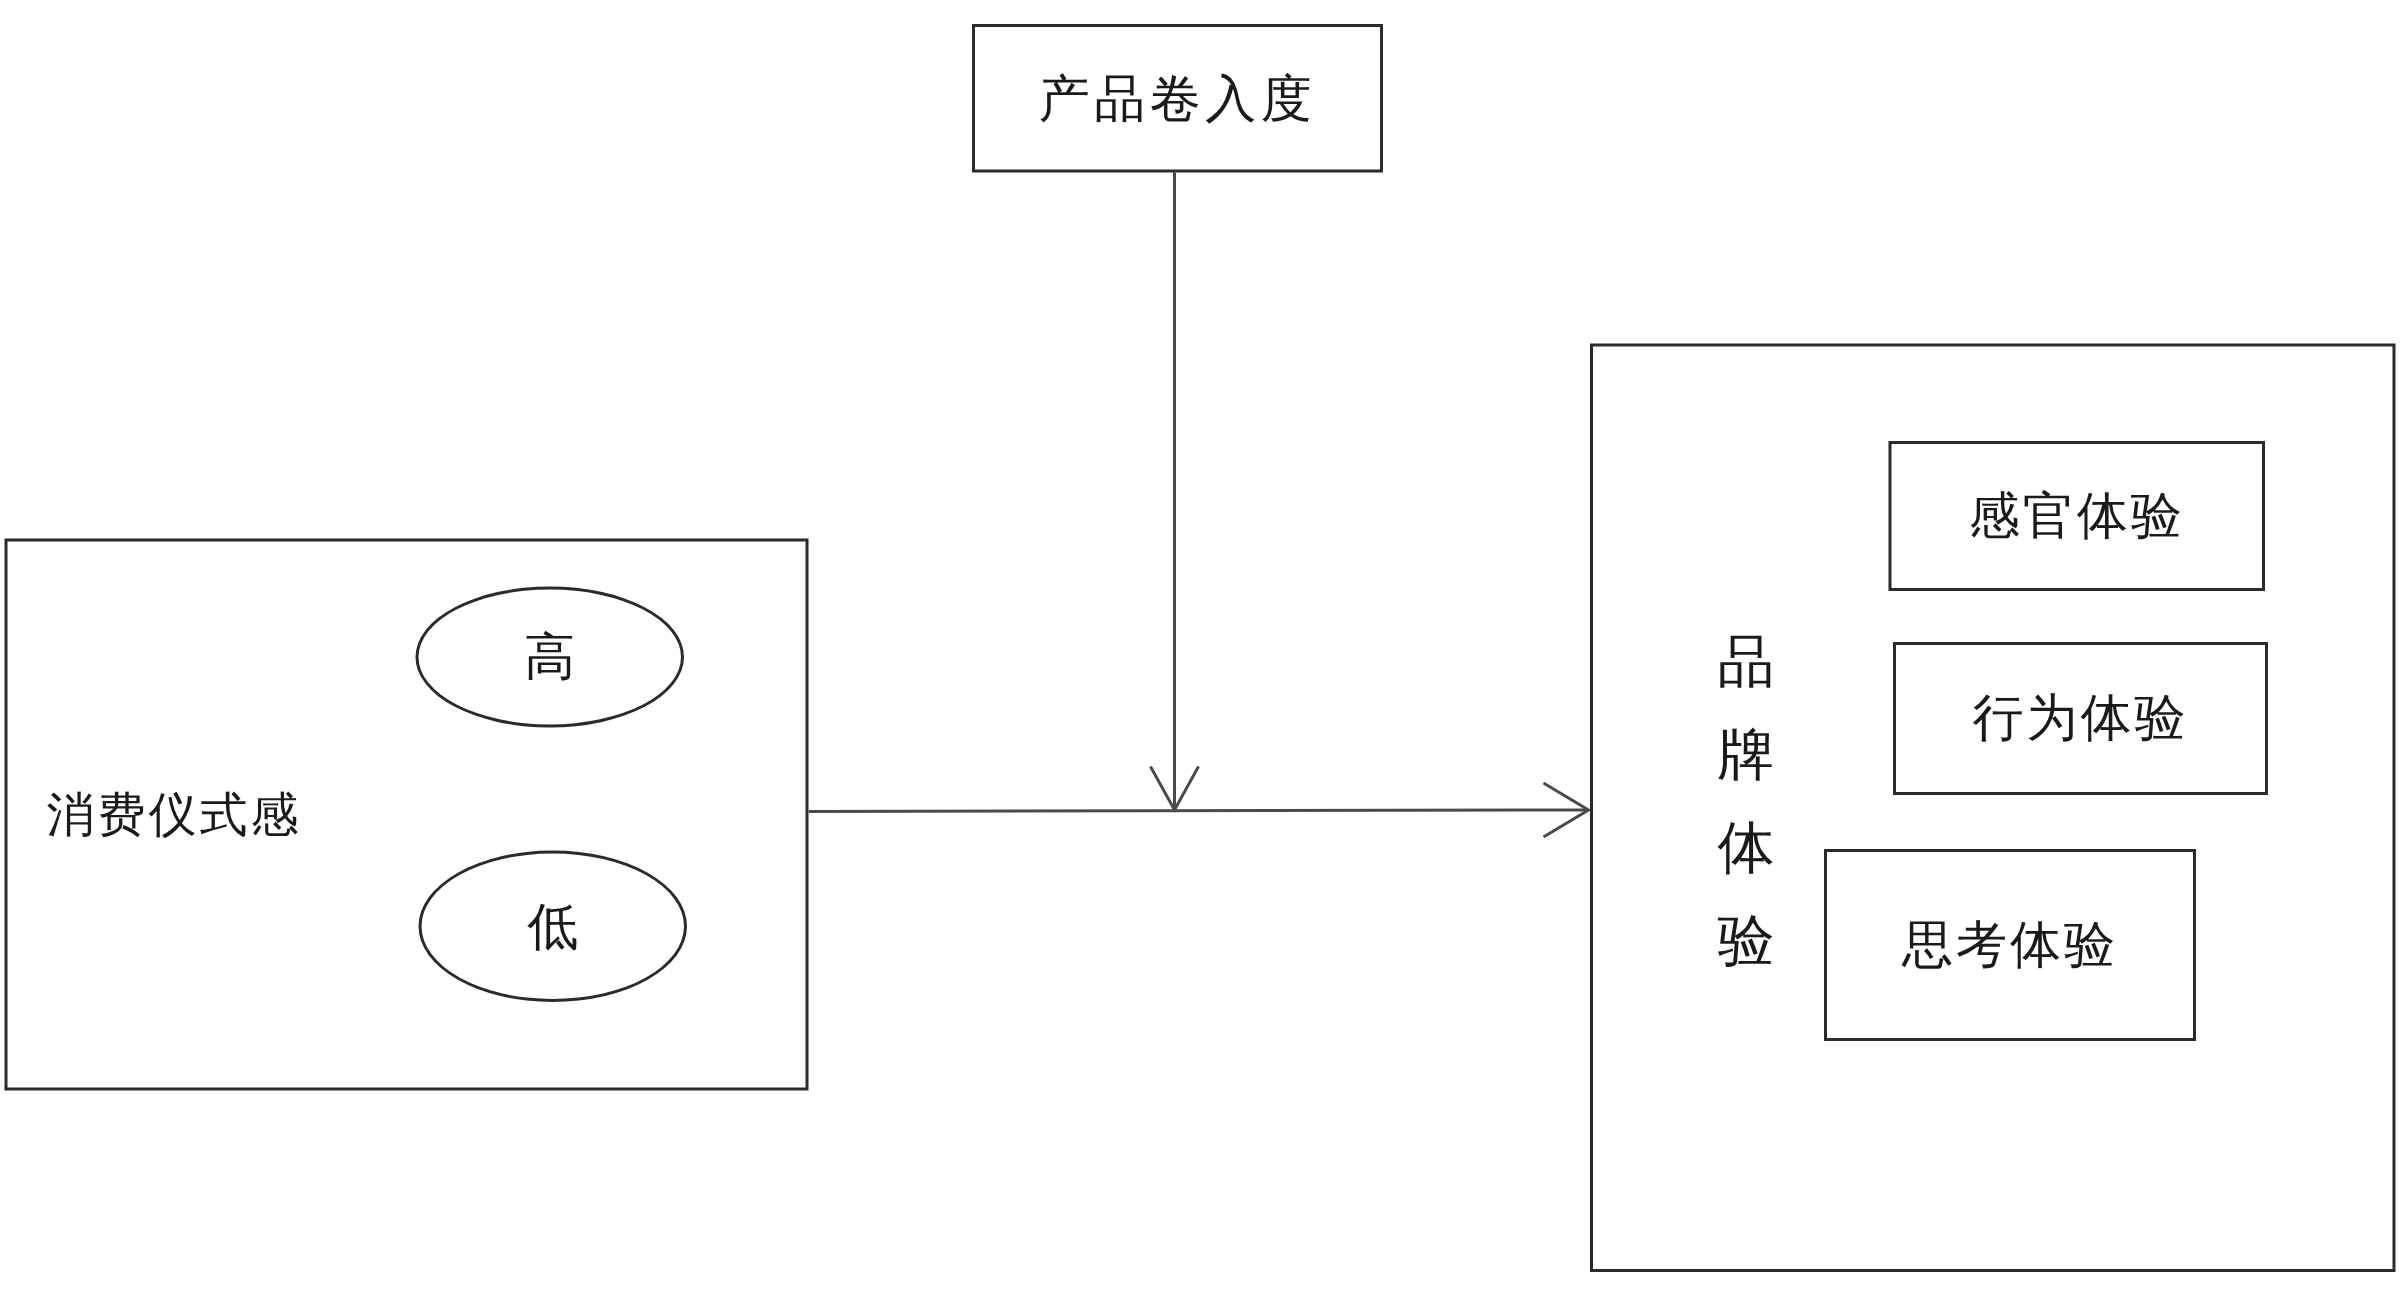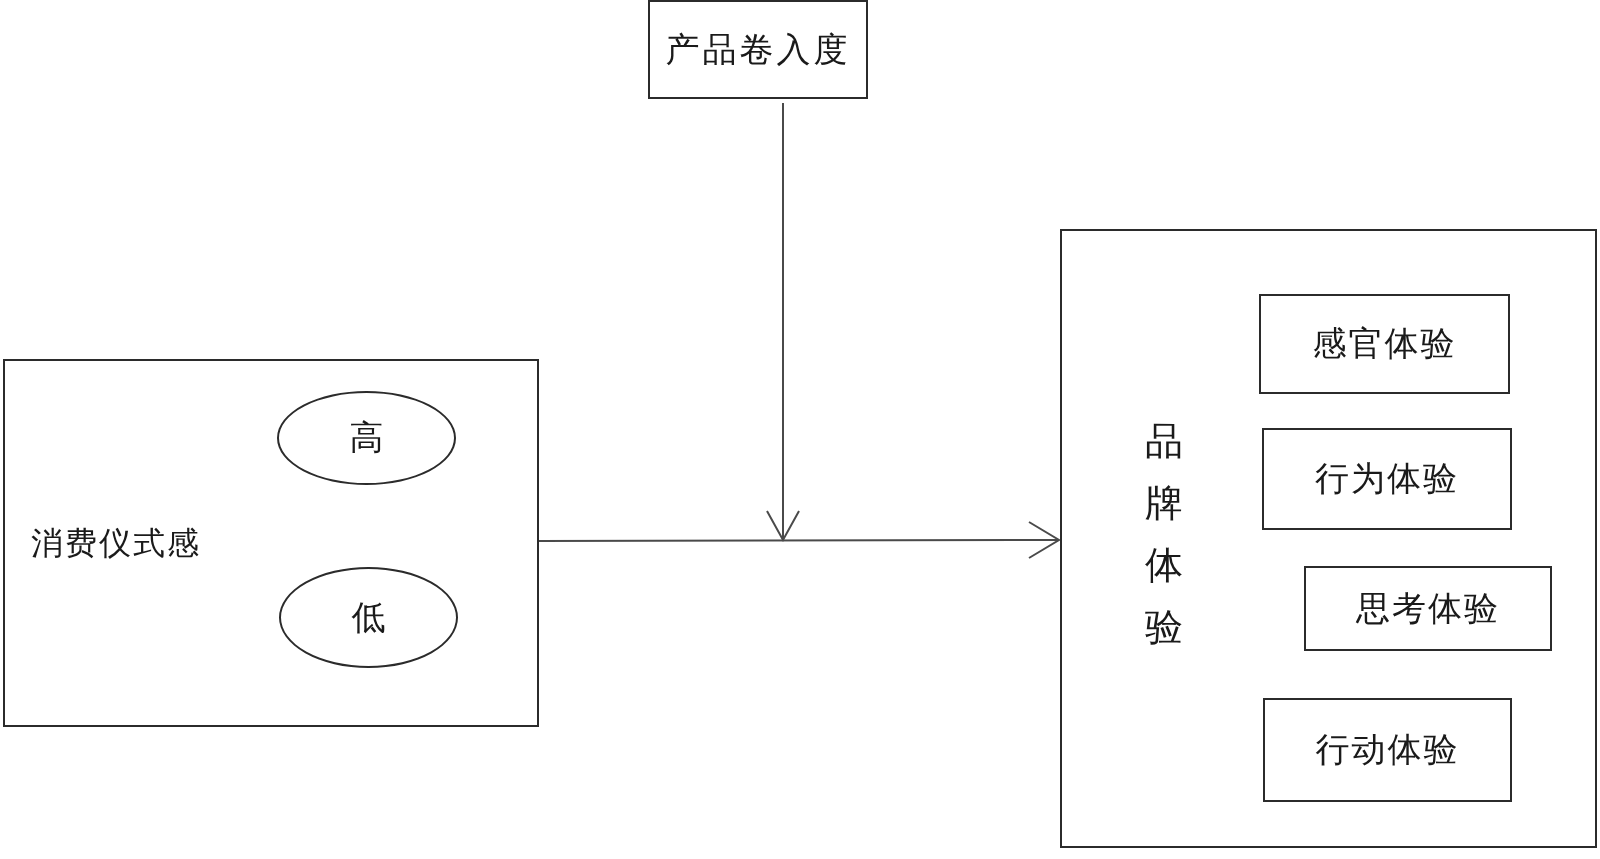--- a/index.html
+++ b/index.html
@@ -32,21 +32,21 @@
     align-items: center;
     justify-content: center;
     box-sizing: border-box;
     z-index: 2;
   }
   .node-label {
     font-size: 34px;
     letter-spacing: 3px;
     white-space: nowrap;
   }
-  #moderator-box   { left: 648px;  top: 0;   width: 220px; height: 99px; text-align: center; }
+  #moderator-box   { left: 648px;  top: 16px;   width: 274px; height: 99px; text-align: center; }
   #independent-box { left: 3px;    top: 359px; width: 536px; height: 368px; justify-content: flex-start; }
   #independent-label {
     position: absolute;
     left: 28px;
     top: 163px;
     font-size: 32px;
     letter-spacing: 2px;
     white-space: nowrap;
   }
   .level-ellipse {
@@ -82,21 +82,21 @@
     border: 2px solid #2b2b2b;
     background: #ffffff;
     display: flex;
     align-items: center;
     justify-content: center;
     box-sizing: border-box;
     z-index: 3;
   }
   #dimension-0 { left: 1259px; top: 294px; width: 251px; height: 100px; }
   #dimension-1 { left: 1262px; top: 428px; width: 250px; height: 102px; }
-  #dimension-2 { left: 1304px; top: 566px; width: 248px; height: 85px;  }
+  #dimension-2 { left: 1216px; top: 566px; width: 248px; height: 128px;  }
   #dimension-3 { left: 1263px; top: 698px; width: 249px; height: 104px; }
   .dimension-label { font-size: 34px; letter-spacing: 2px; white-space: nowrap; }
 </style>
 </head>
 <body>
 
 <div id="canvas">
 
   <svg id="connector-layer" viewBox="0 0 1600 859" xmlns="http://www.w3.org/2000/svg">
 
@@ -138,17 +138,14 @@
 
   <div class="dimension-box" id="dimension-0">
     <span class="dimension-label">感官体验</span>
   </div>
   <div class="dimension-box" id="dimension-1">
     <span class="dimension-label">行为体验</span>
   </div>
   <div class="dimension-box" id="dimension-2">
     <span class="dimension-label">思考体验</span>
   </div>
-  <div class="dimension-box" id="dimension-3">
-    <span class="dimension-label">行动体验</span>
-  </div>
 
 </div>
 
 </body></html>

